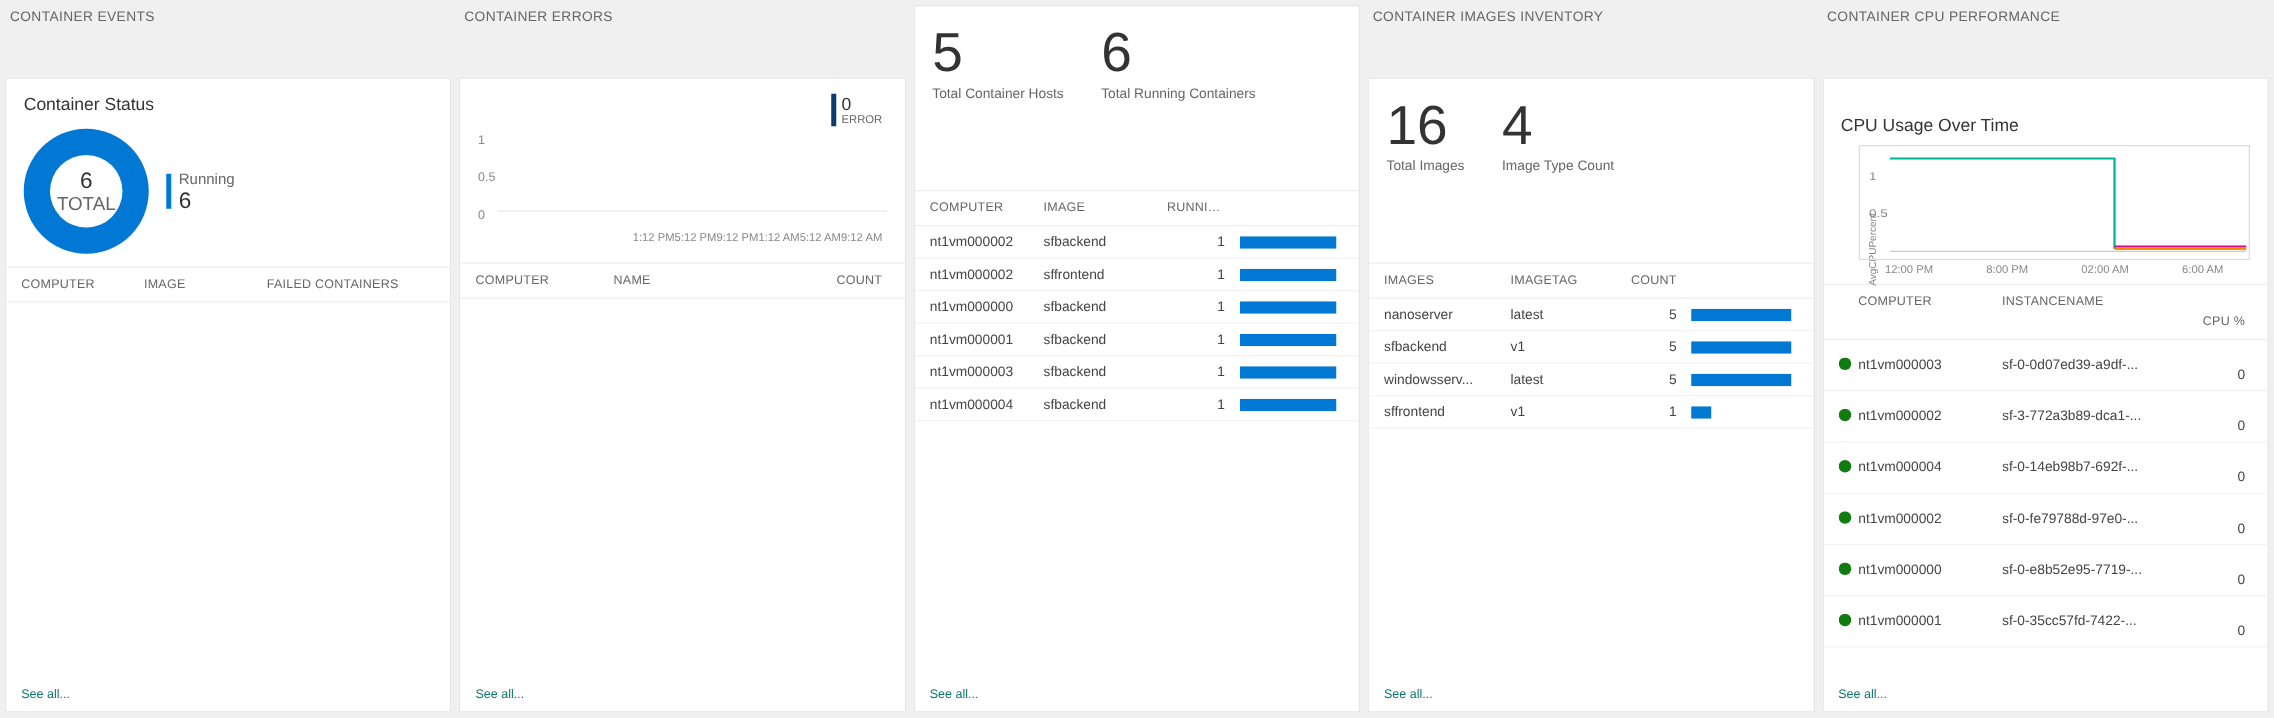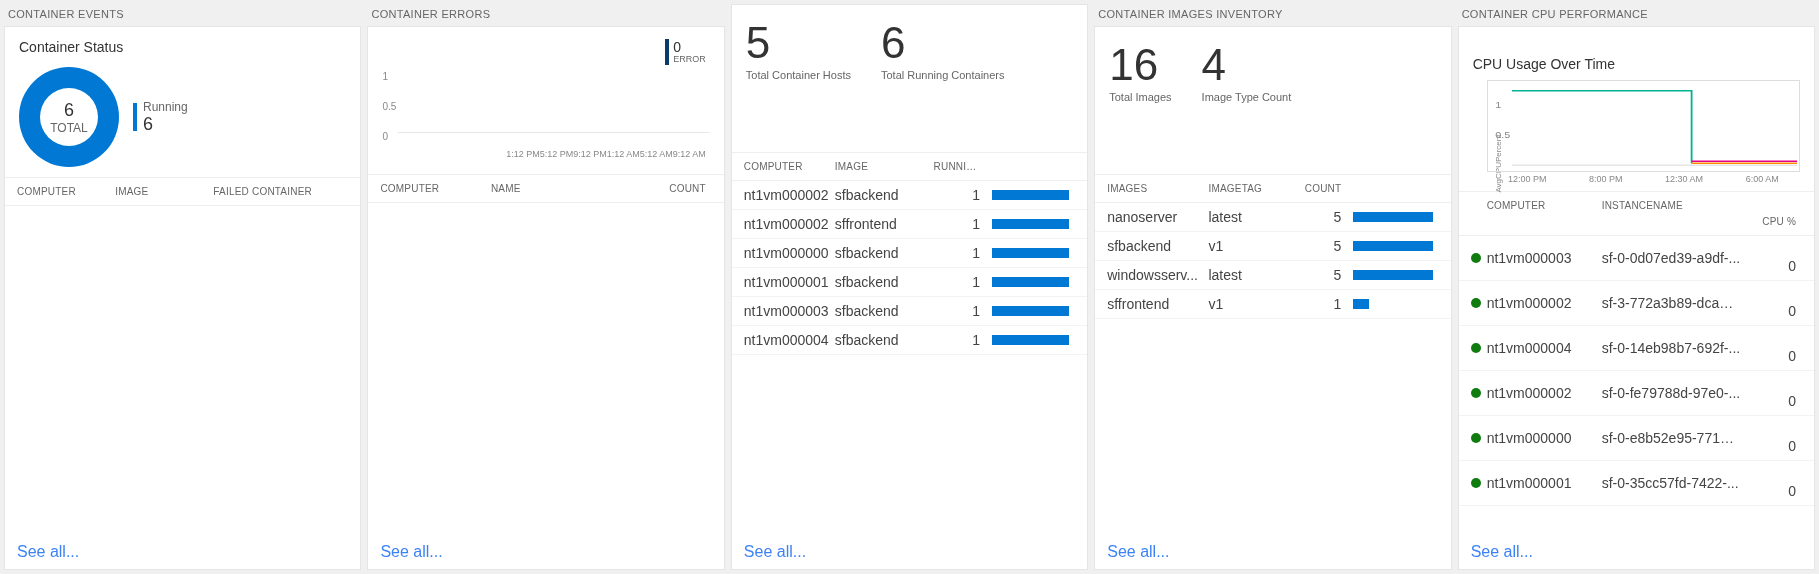--- a/index.html
+++ b/index.html
@@ -15,20 +15,21 @@
     gap: 6px;
     padding: 4px;
     width: 1819px;
     height: 574px;
   }
   .panel {
     flex: 1;
     display: flex;
     flex-direction: column;
     min-width: 0;
+    gap: 36px;
   }
   .panel-title {
     font-size: 11px;
     color: #666;
     font-weight: 400;
     padding: 4px 4px 6px 4px;
     letter-spacing: 0.3px;
   }
   .panel-body {
     flex: 1;
@@ -53,30 +54,30 @@
     letter-spacing: 0.2px;
   }
   .rows {
     flex: 1;
     overflow-y: auto;
   }
   .row {
     display: flex;
     align-items: center;
     padding: 6px 12px;
-    font-size: 14px;
+    font-size: 11px;
     color: #444;
     border-bottom: 1px solid #f3f3f3;
     min-height: 26px;
   }
   .row > div, .table-head > div { overflow: hidden; text-overflow: ellipsis; white-space: nowrap; padding-right: 6px; }
   .seeall {
     padding: 8px 12px;
-    color: #3b82f6;
-    font-size: 16px;
+    color: #0f766e;
+    font-size: 10px;
     cursor: pointer;
   }
   
   .p1 .c1, .p1 .h1 { flex:1; }
   .p1 .c2, .p1 .h2 { flex:1; }
   .p1 .c3, .p1 .h3 { flex:1.4; text-align:left; }
 
   .p2 .c1, .p2 .h1 { flex:1; }
   .p2 .c2, .p2 .h2 { flex:1; }
   .p2 .c3, .p2 .h3 { flex:1; text-align:right; }
@@ -112,21 +113,21 @@
     background: conic-gradient(#0078d4 0deg 360deg);
     display:flex; align-items:center; justify-content:center;
     position:relative;
   }
   .donut::after {
     content:""; width:58px; height:58px; border-radius:50%;
     background:#fff; position:absolute;
   }
   .donut-center { position:relative; z-index:1; text-align:center; }
   .donut-center .num { font-size:18px; font-weight:400; color:#323130;}
-  .donut-center .lbl { font-size:12px; color:#666;}
+  .donut-center .lbl { font-size:15px; color:#666;}
   .legend { display:flex; align-items:center; gap:6px; font-size:12px; color:#666;}
   .legend-bar { width:4px; height:28px; background:#0078d4;}
   .legend-num { font-size:18px; color:#323130;}
   .subtitle { font-size:14px; color:#333; margin-bottom:4px;}
 
   
   .spark-wrap { position:relative; height:110px; }
   .spark-labels { display:flex; justify-content:flex-end; font-size:9px; color:#888; padding:0 4px;}
   .spark-ylabel { position:absolute; font-size:10px; color:#888; left:0; }
   .error-tag { position:absolute; right:4px; top:0; display:flex; align-items:center; gap:4px;}
@@ -167,21 +168,21 @@
             <div>
               <div>Running</div>
               <div class="legend-num">6</div>
             </div>
           </div>
         </div>
       </div>
       <div class="table-head">
         <div class="h1">COMPUTER</div>
         <div class="h2">IMAGE</div>
-        <div class="h3">FAILED CONTAINER</div>
+        <div class="h3">FAILED CONTAINERS</div>
       </div>
       <div class="rows"></div>
       <div class="seeall">See all...</div>
     </div>
   </div>
 
   <div class="panel p2">
     <div class="panel-title">CONTAINER ERRORS</div>
     <div class="panel-body">
       <div class="chart-area">
@@ -388,21 +389,21 @@
                 <text x="6" y="58" font-size="9" fill="#888">0.5</text>
                 <line x1="20" y1="86" x2="258" y2="86" stroke="#ccc" stroke-width="1"></line>
                 <polyline points="20,10 170,10 170,84" fill="none" stroke="#00b294" stroke-width="1.5"></polyline>
                 <polyline points="170,82 258,82" fill="none" stroke="#e3008c" stroke-width="1.5"></polyline>
                 <polyline points="170,84 258,84" fill="none" stroke="#ff8c00" stroke-width="1.5"></polyline>
               </svg>
             </div>
             <div class="minichart-xlabels">
               <span>12:00 PM</span>
               <span>8:00 PM</span>
-              <span>12:30 AM</span>
+              <span>02:00 AM</span>
               <span>6:00 AM</span>
             </div>
           </div>
         </div>
       </div>
       <div class="table-head">
         <div class="h0"></div>
         <div class="h1">COMPUTER</div>
         <div class="h2">INSTANCENAME</div>
         <div class="h3">CPU %</div>

